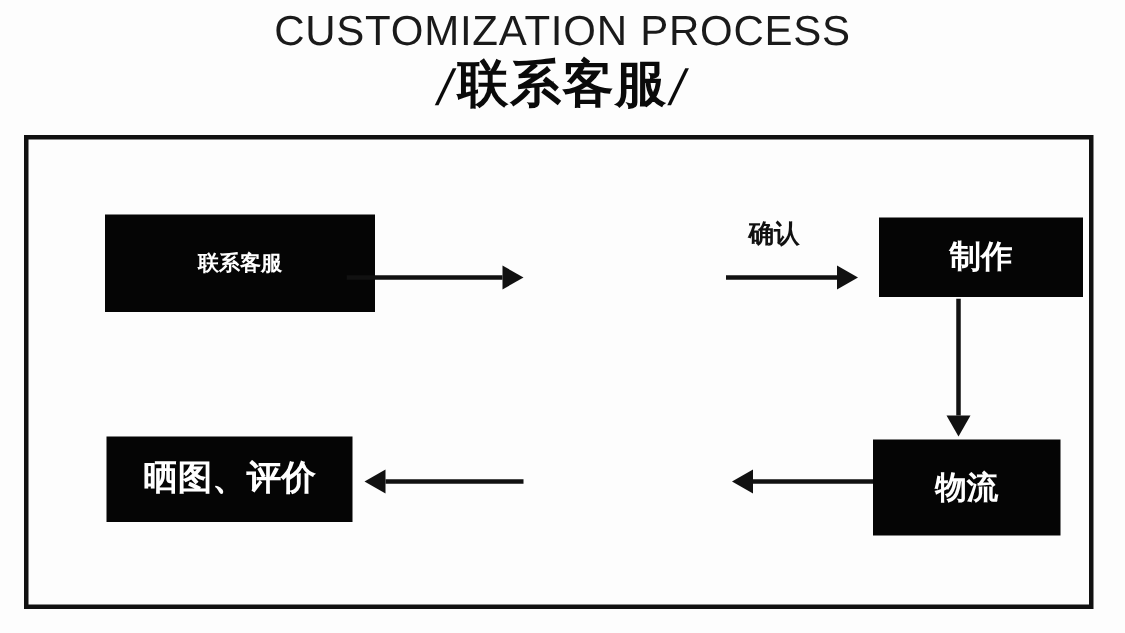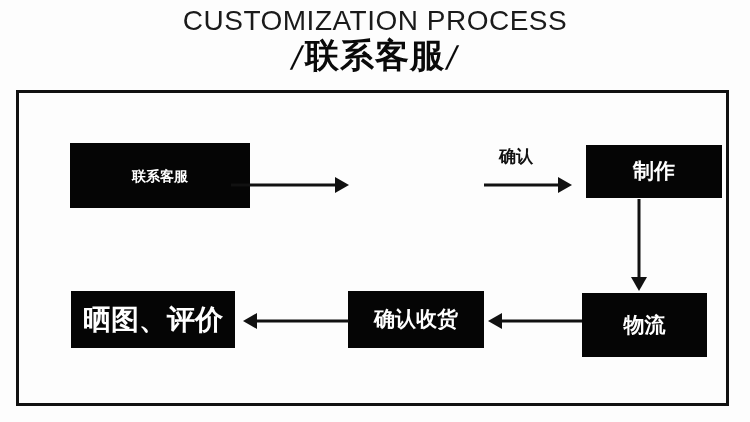--- a/index.html
+++ b/index.html
@@ -87,21 +87,21 @@
     box-sizing: border-box;
     line-height: 1;
     text-align: center;
   }
 
   .box-contact   { left: 70px;  top: 143px; width: 180px; height: 65px;  font-size: 14px; }
   .box-size      { left: 348px; top: 121px; width: 131px; height: 92px;  font-size: 21px; }
   .box-make      { left: 571px; top: 145px; width: 136px; height: 53px;  font-size: 21px; margin-left: 15px; }
   .box-logistics { left: 582px; top: 293px; width: 125px; height: 64px;  font-size: 21px; }
   .box-receive   { left: 348px; top: 291px; width: 136px; height: 57px;  font-size: 21px; }
-  .box-review    { left: 71px;  top: 291px; width: 164px; height: 57px;  font-size: 28px; }
+  .box-review    { left: 71px;  top: 291px; width: 164px; height: 57px;  font-size: 23px; }
 
   
   .arrow {
     position: absolute;
   }
   .arrow svg { display: block; }
 
   
   .edge-label {
     position: absolute;
@@ -131,21 +131,20 @@
     
   </div>
 
   <div class="pbox box-contact">联系客服</div>
 
 
   <div class="pbox box-make">制作</div>
 
   <div class="pbox box-logistics">物流</div>
 
-  <div class="pbox box-receive">确认收货</div>
 
   <div class="pbox box-review">晒图、评价</div>
 
   <div class="arrow" style="left:231px; top:173px;">
     <svg width="120" height="24" viewBox="0 0 120 24">
       <line x1="0" y1="12" x2="104" y2="12" stroke="#111111" stroke-width="3"></line>
       <polygon points="104,4 118,12 104,20" fill="#111111"></polygon>
     </svg>
   </div>
 

